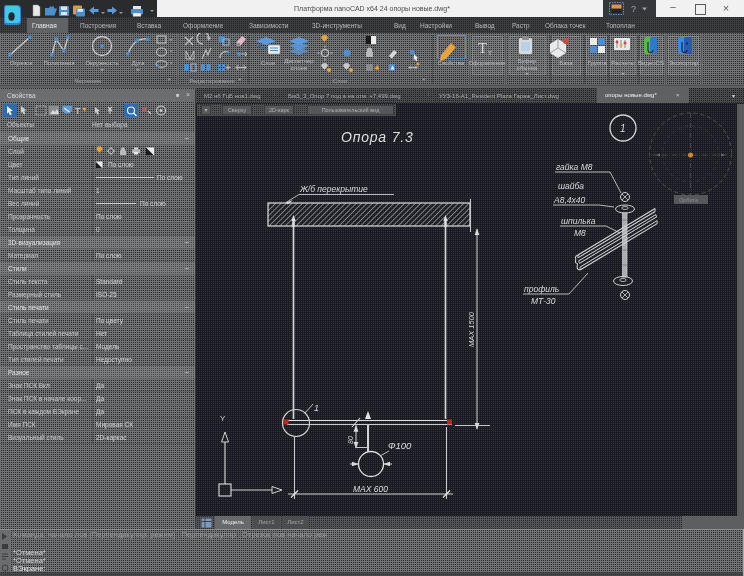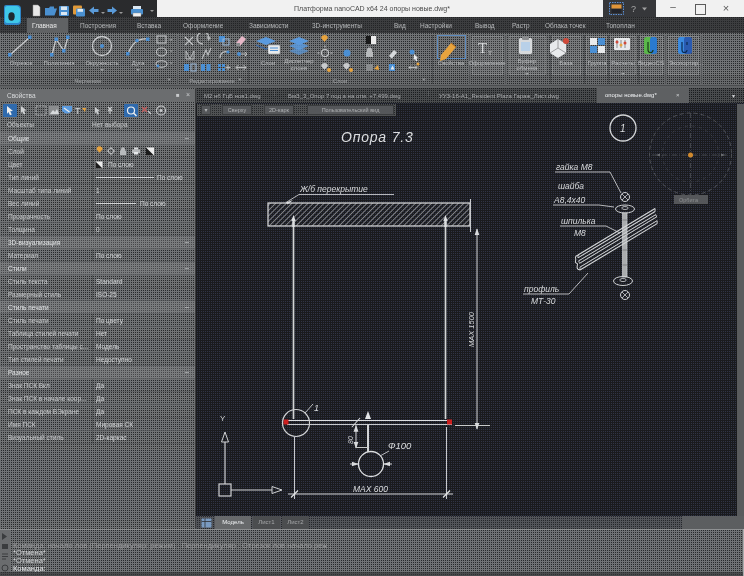--- a/index.html
+++ b/index.html
@@ -602,19 +602,19 @@
 <div class="abs dith-mid" style="left:0;top:529px;width:744px;height:47px;border-top:1px solid #8e9092;"></div>
 <div class="abs" style="left:0;top:529px;width:744px;height:47px;overflow:hidden;">
  <div class="abs" style="left:0;top:1px;width:10px;height:46px;background:#6a6c6e;">
   <svg width="10" height="46" viewBox="0 0 10 46">
    <path d="M2 3 l5 3.5 -5 3.5z" fill="#3a3c3e"></path>
    <rect x="2" y="14" width="6" height="5" fill="#3a3c3e"></rect>
    <path d="M2 24 h6 m-6 2.5 h6 m-6 2.5 h4" stroke="#3a3c3e" stroke-width="1"></path>
    <circle cx="5" cy="38" r="3" fill="none" stroke="#3a3c3e" stroke-width="1"></circle>
   </svg>
  </div>
- <div class="abs" style="left:13px;top:12px;font-size:7.5px;color:#98999b;white-space:nowrap;">Команда: начало лов (Перпендикуляр: режим) : Перпендикуляр : Отрезок лов начало реж : </div>
+ <div class="abs" style="left:13px;top:1px;font-size:7.5px;color:#98999b;white-space:nowrap;">Команда: начало лов (Перпендикуляр: режим) : Перпендикуляр : Отрезок лов начало реж : </div>
  <div class="abs" style="left:13px;top:18.5px;font-size:7.5px;color:#d0d2d4;">*Отмена*</div>
  <div class="abs" style="left:13px;top:26.5px;font-size:7.5px;color:#d0d2d4;">*Отмена*</div>
- <div class="abs" style="left:13px;top:34.5px;font-size:7.5px;color:#e4e6e8;">Команда:</div>
+ <div class="abs" style="left:13px;top:34.5px;font-size:7.5px;color:#e4e6e8;">ВЭкране:</div>
 </div>
 <div class="abs" style="left:0;top:572px;width:744px;height:4px;background-color:#48494b;background-image:conic-gradient(#2e2f31 0 25%,rgba(0,0,0,0) 0 100%);background-size:2px 2px;"></div>
 <div class="abs" style="left:743px;top:529px;width:1px;height:47px;background:#aaacae;"></div>
 
 </body></html>

